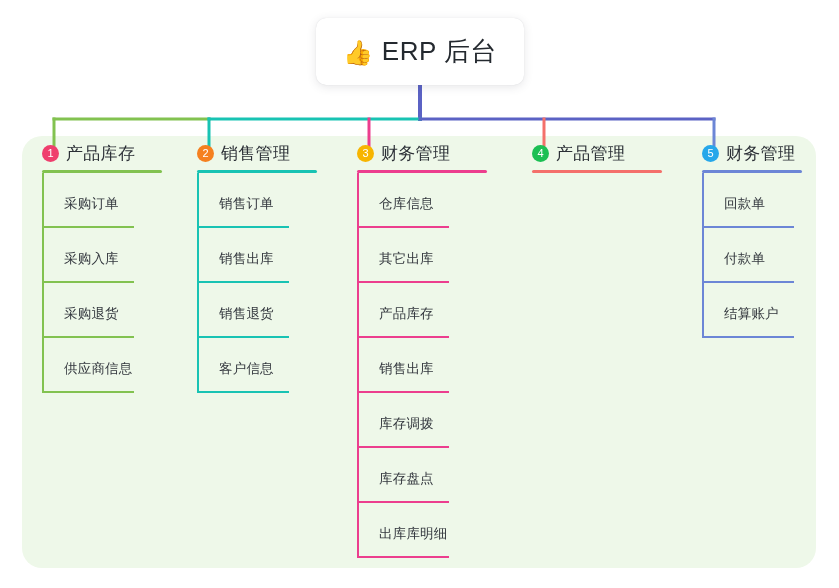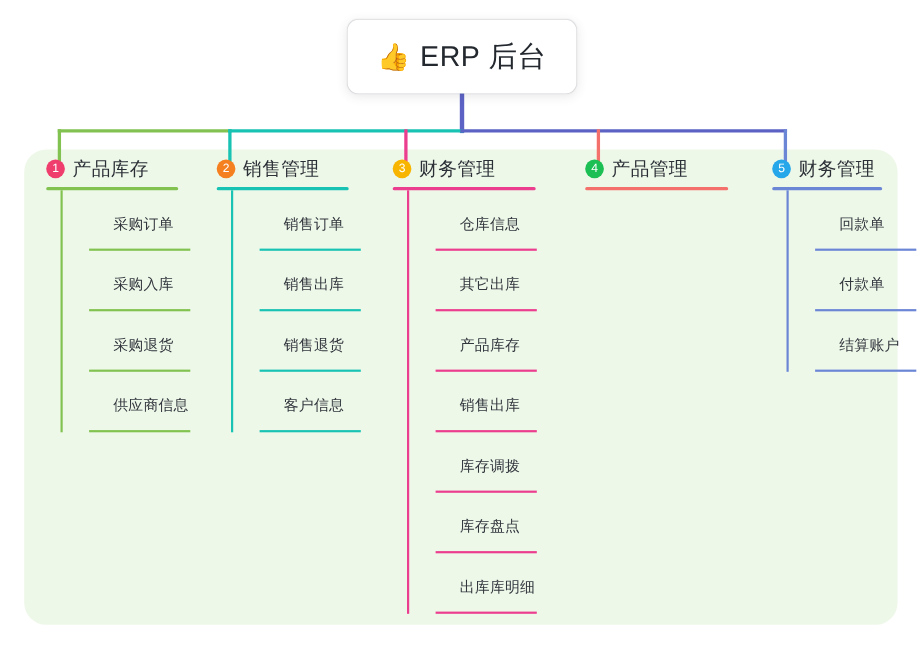--- a/index.html
+++ b/index.html
@@ -109,22 +109,21 @@
     white-space: nowrap;
     letter-spacing: 0.3px;
   }
   .header-rule {
     height: 3px;
     border-radius: 2px;
     margin-left: 20px;
   }
   .col-body {
     position: relative;
-    margin-left: 33px;
-    padding-left: 26px;
+    margin-left: 20px;
   }
   .spine {
     position: absolute;
     left: 0;
     top: 0;
     width: 2px;
   }
   .leaf {
     position: relative;
     height: 55px;

